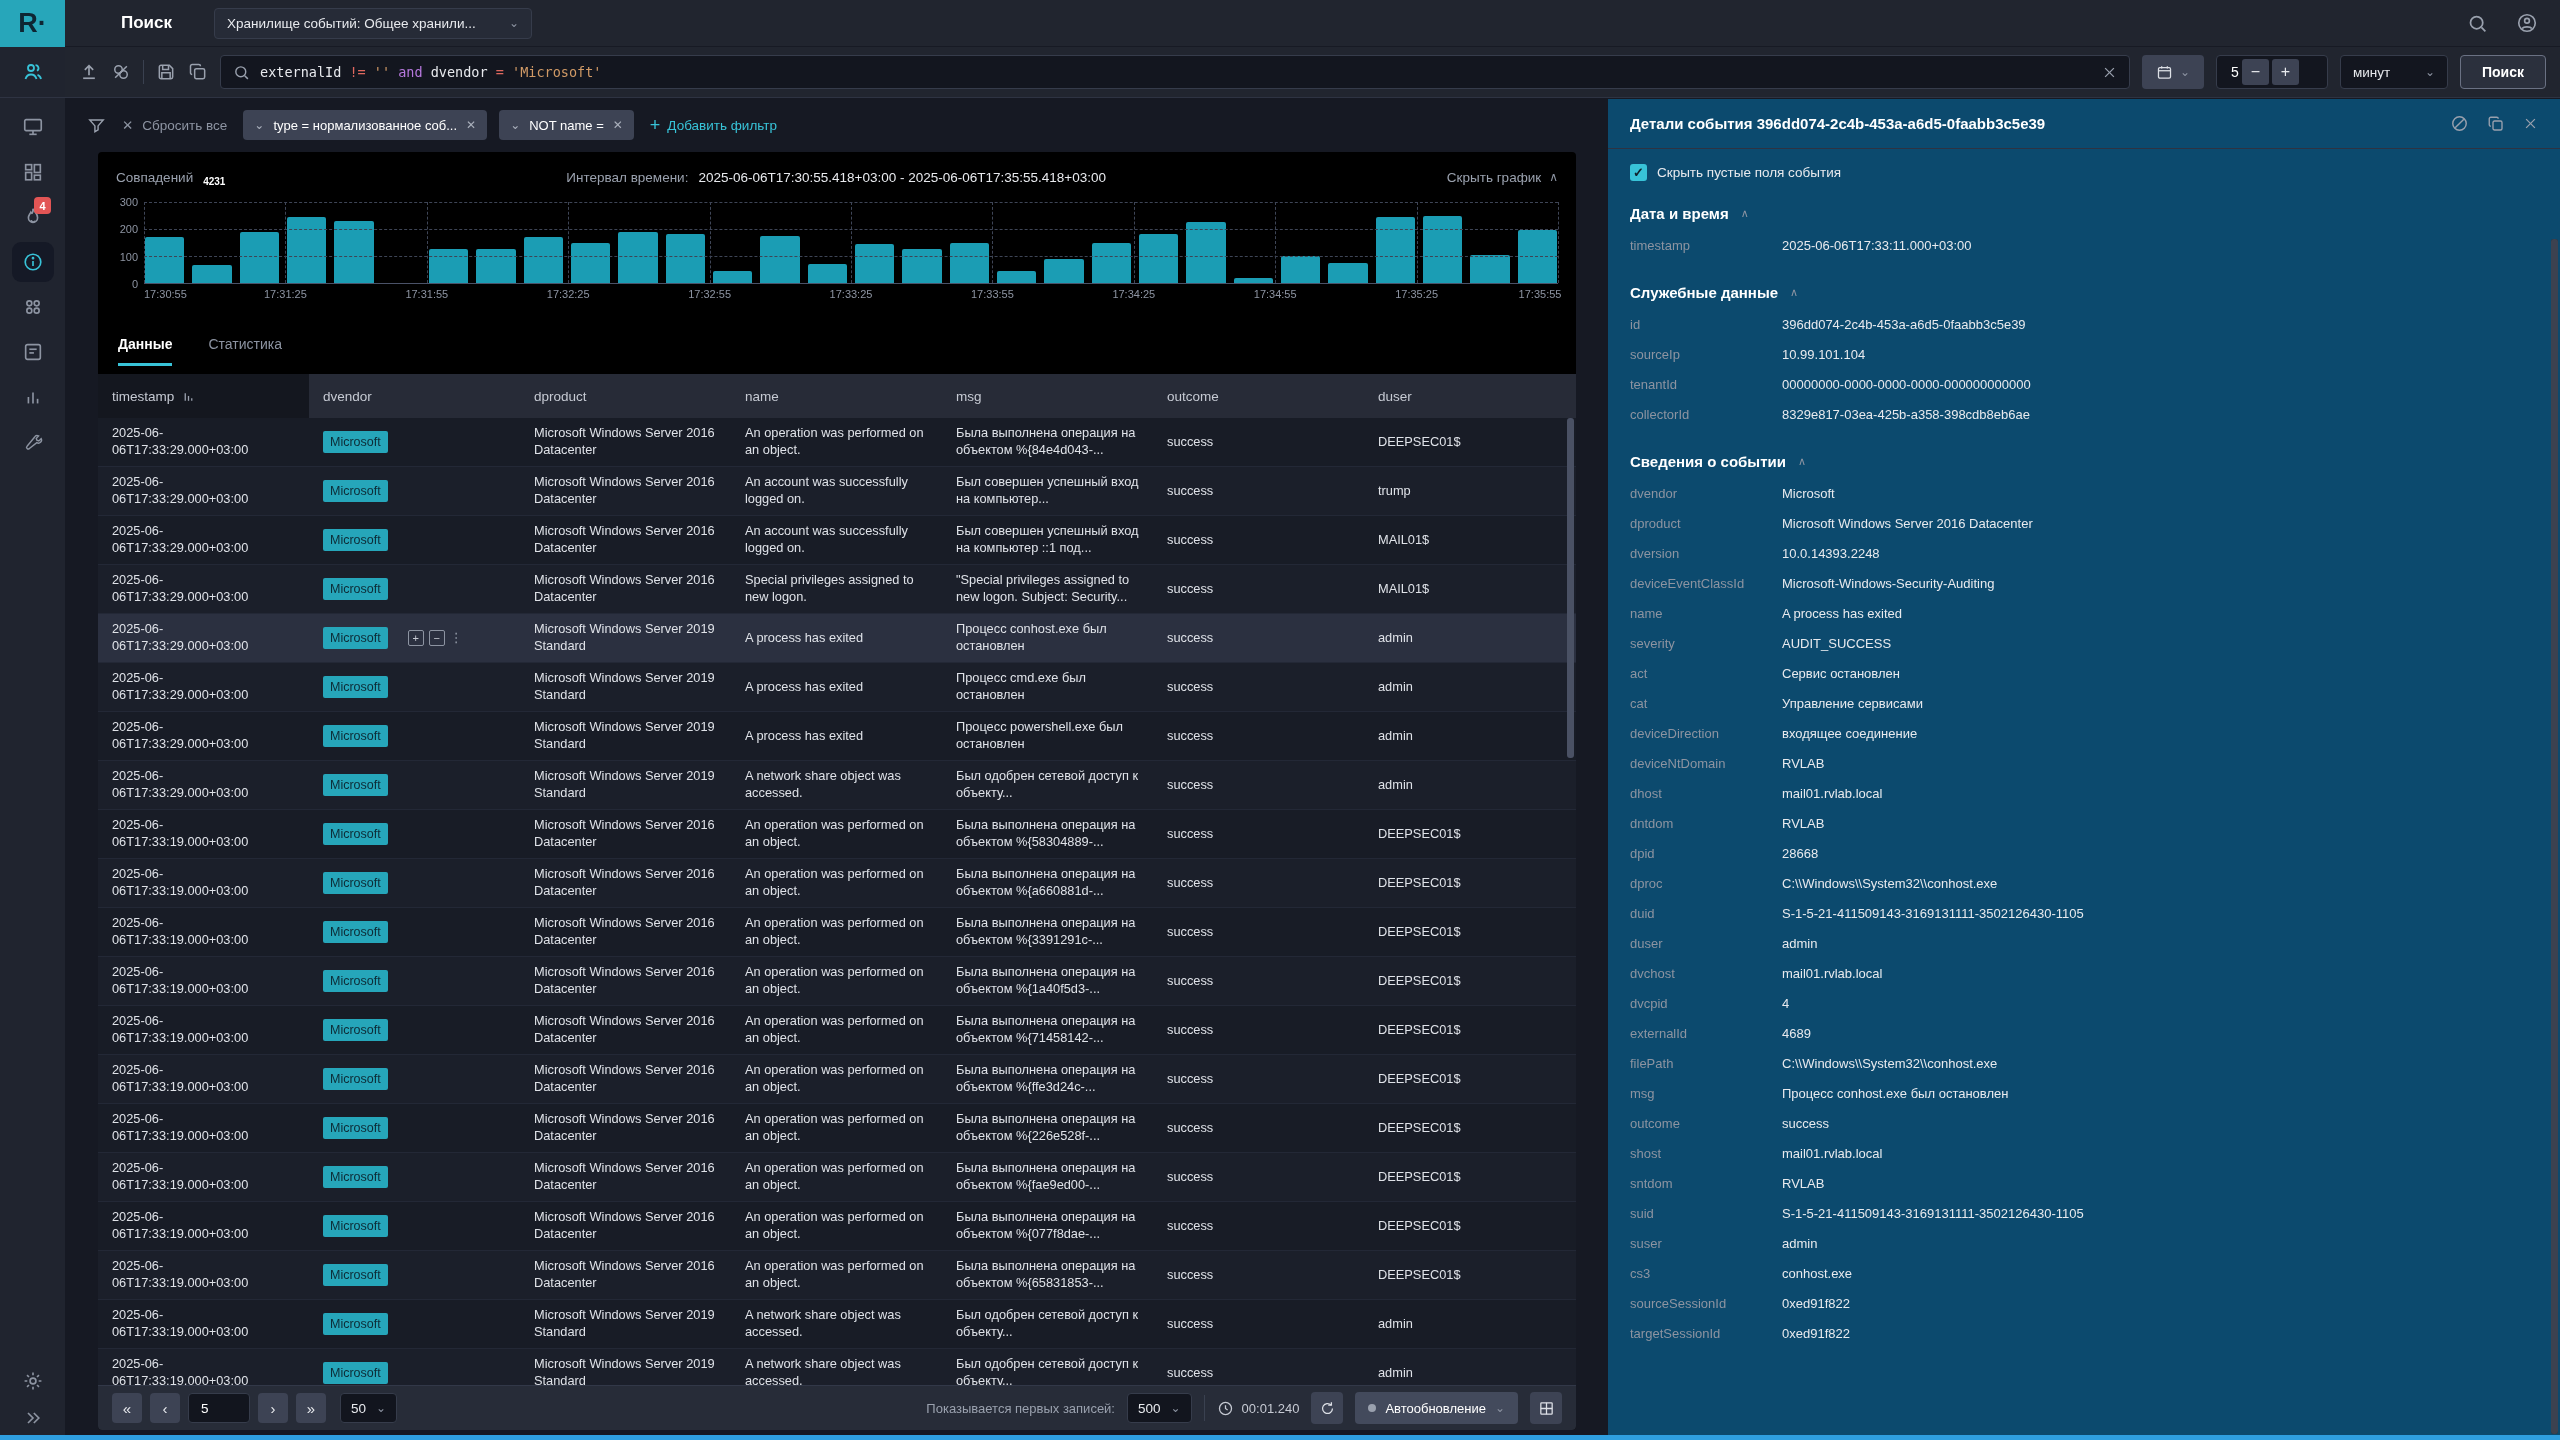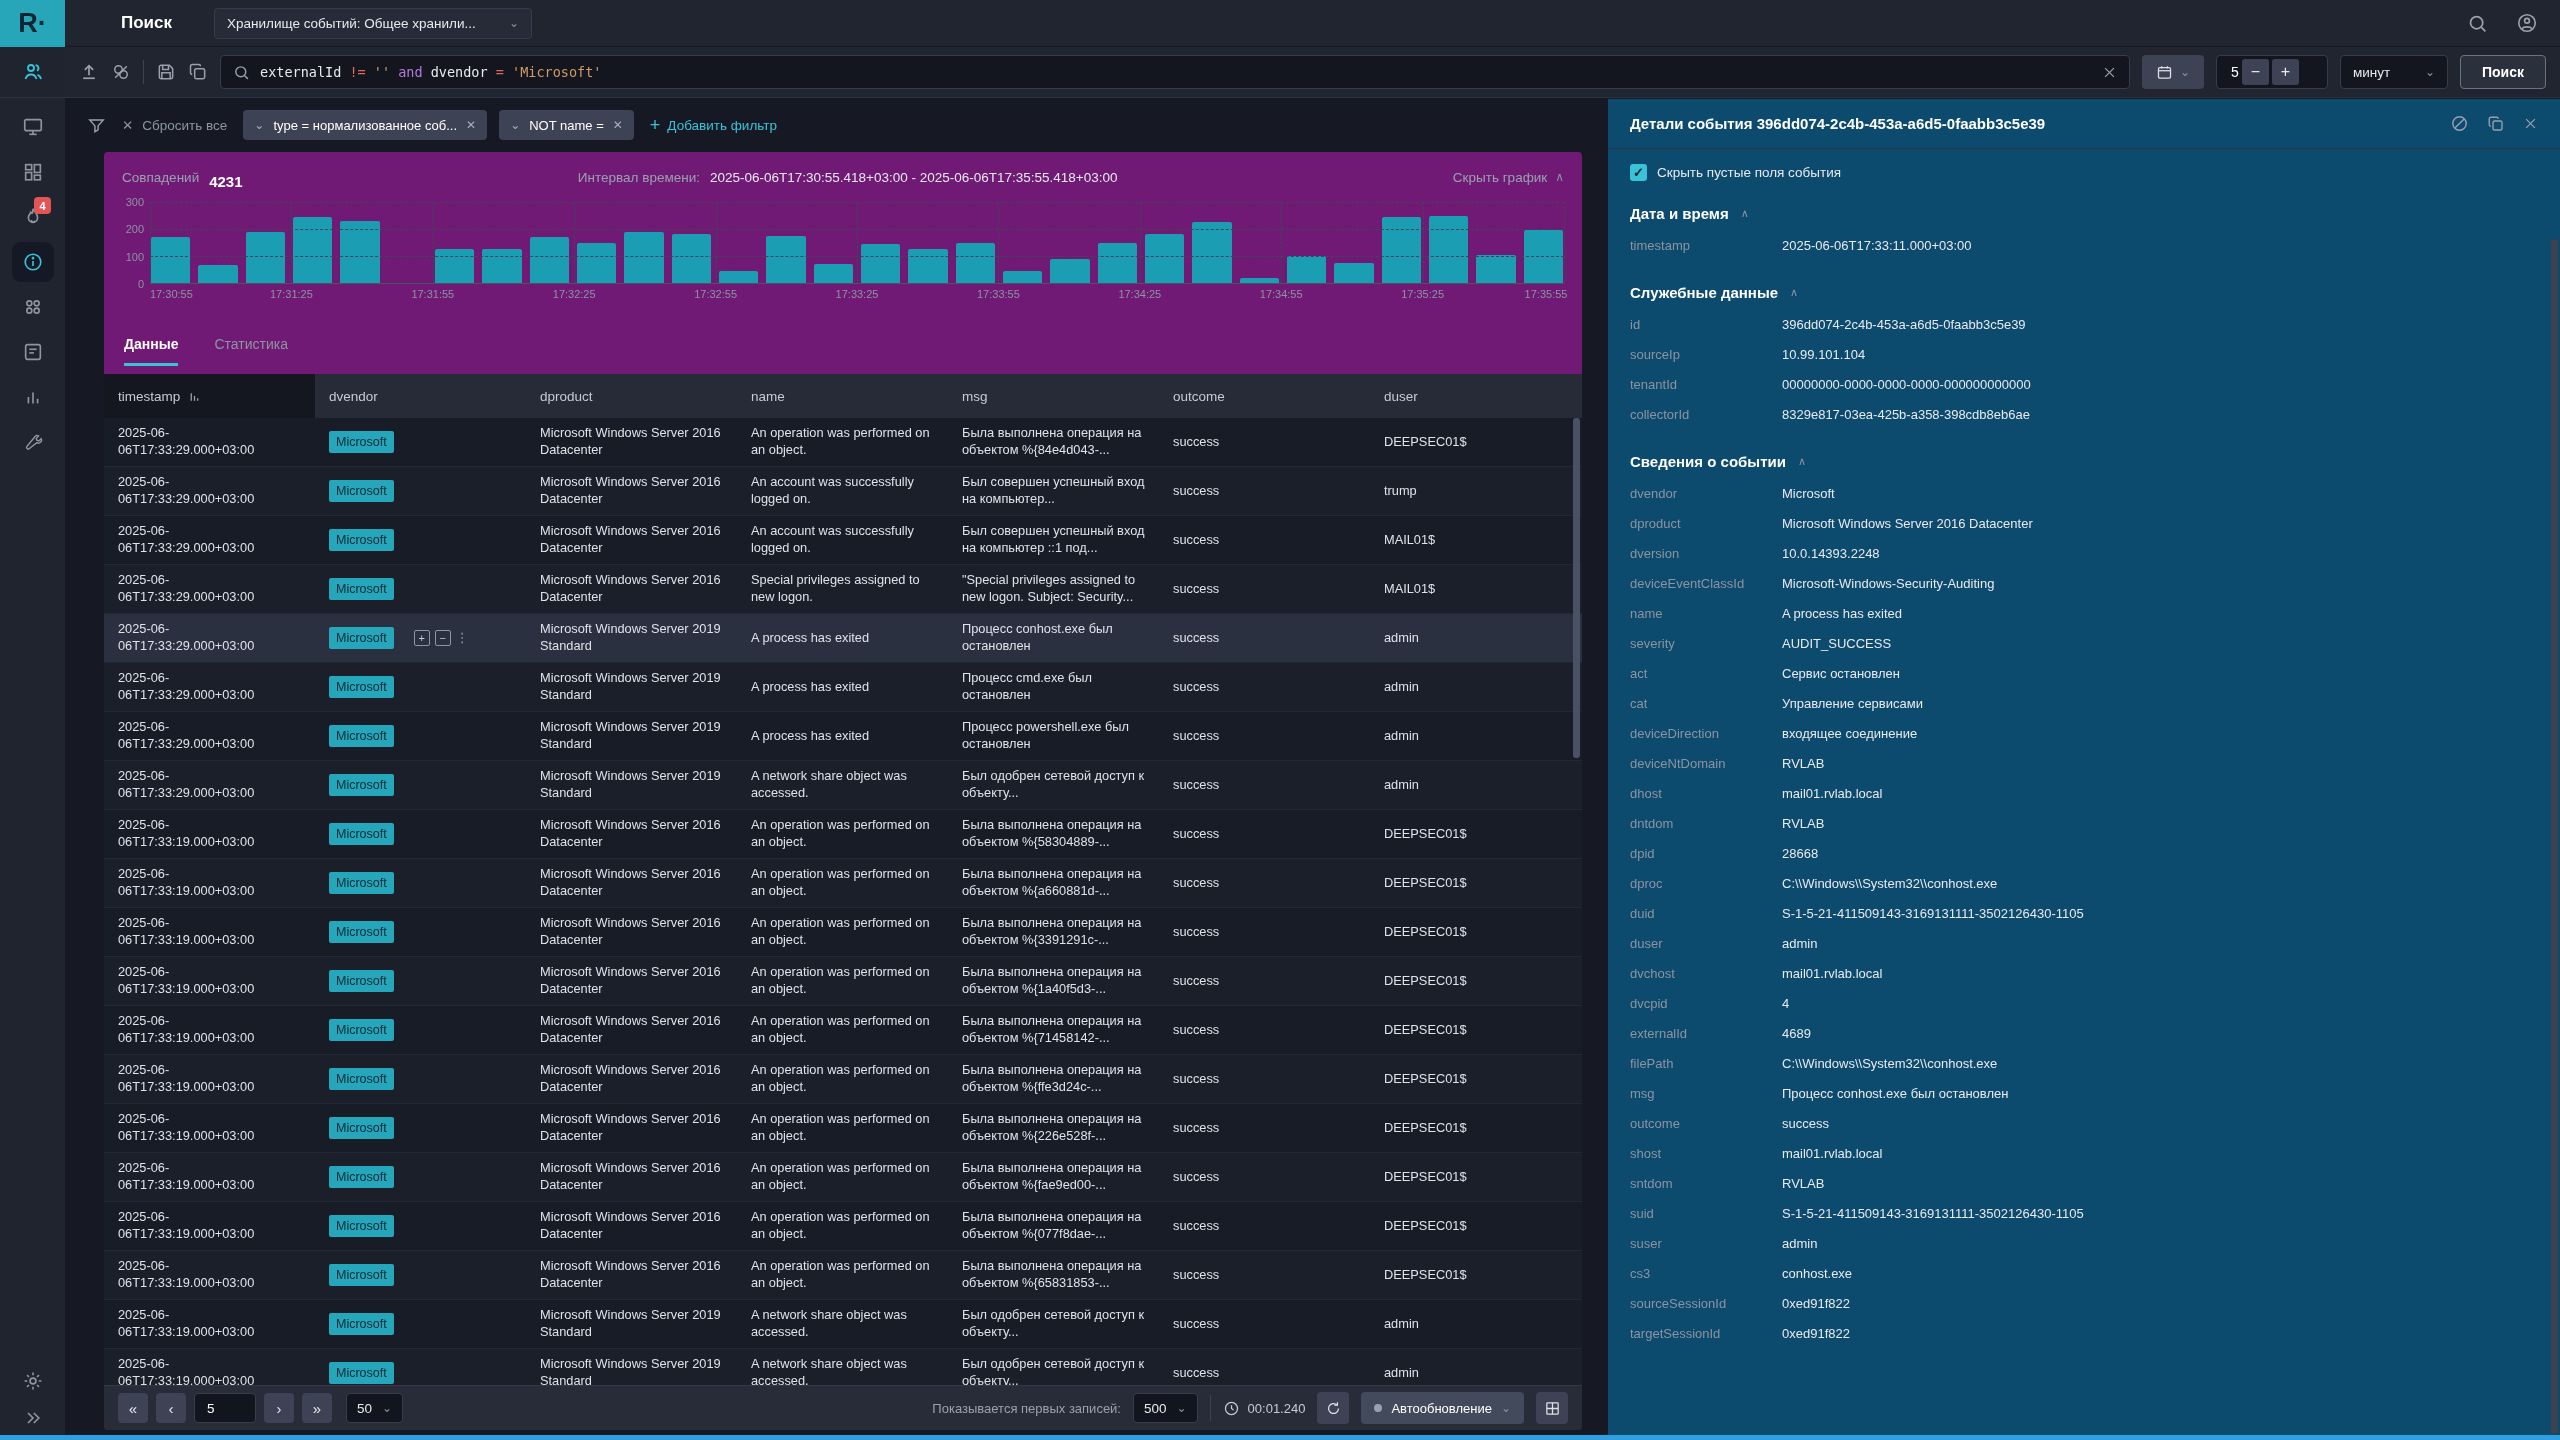--- a/index.html
+++ b/index.html
@@ -61,26 +61,26 @@
     align-items:center; padding:0 22px; gap:16px; }
   .resetall { display:flex; align-items:center; gap:9px; color:#8d94a2; font-size:13.5px; }
   .chips { display:flex; gap:12px; }
   .chip { background:#3d4354; border-radius:4px; height:30px; display:flex; align-items:center;
     gap:9px; padding:0 11px; font-size:13px; color:#fff; }
   .chip .car, .chip .x { color:#aab0bc; font-size:12px; }
   .addfilter { display:flex; align-items:center; gap:7px; color:#38c3d8; font-size:13.5px; }
   .addfilter .plus { font-size:18px; }
 
   
-  .panel { position:absolute; left:104px; top:152px; width:1478px; height:1278px; background:#701a75;
+  .panel { position:absolute; left:98px; top:152px; width:1478px; height:1278px; background:#000000;
     border-radius:4px; overflow:hidden; }
   .stats { position:absolute; top:10px; left:0; right:0; height:30px; display:flex; align-items:center;
     padding:0 18px; font-size:13.5px; }
   .stats .lbl { color:#9aa1ae; }
-  .stats .val { color:#fff; font-weight:700; font-size:15px; margin-left:10px;margin-top:8px; }
+  .stats .val { color:#fff; font-weight:700; font-size:10px; margin-left:10px;margin-top:8px; }
   .stats .mid { margin:0 auto; display:flex; gap:10px; }
   .stats .mid .ival { color:#e8eaee; }
   .hidechart { color:#9aa1ae; display:flex; gap:8px; align-items:center; }
 
   
   .chart { position:absolute; top:46px; left:8px; right:14px; height:104px; }
   .plot { position:absolute; left:38px; right:4px; top:4px; bottom:18px; border-bottom:1px solid #4a5268; }
   .hgrid { position:absolute; left:0; right:0; border-top:1px dashed #3e4556; }
   .vgrid { position:absolute; top:0; bottom:0; border-left:1px dashed #3e4556; }
   .bars { position:absolute; left:0; right:0; top:0; bottom:0; display:flex; align-items:flex-end;

